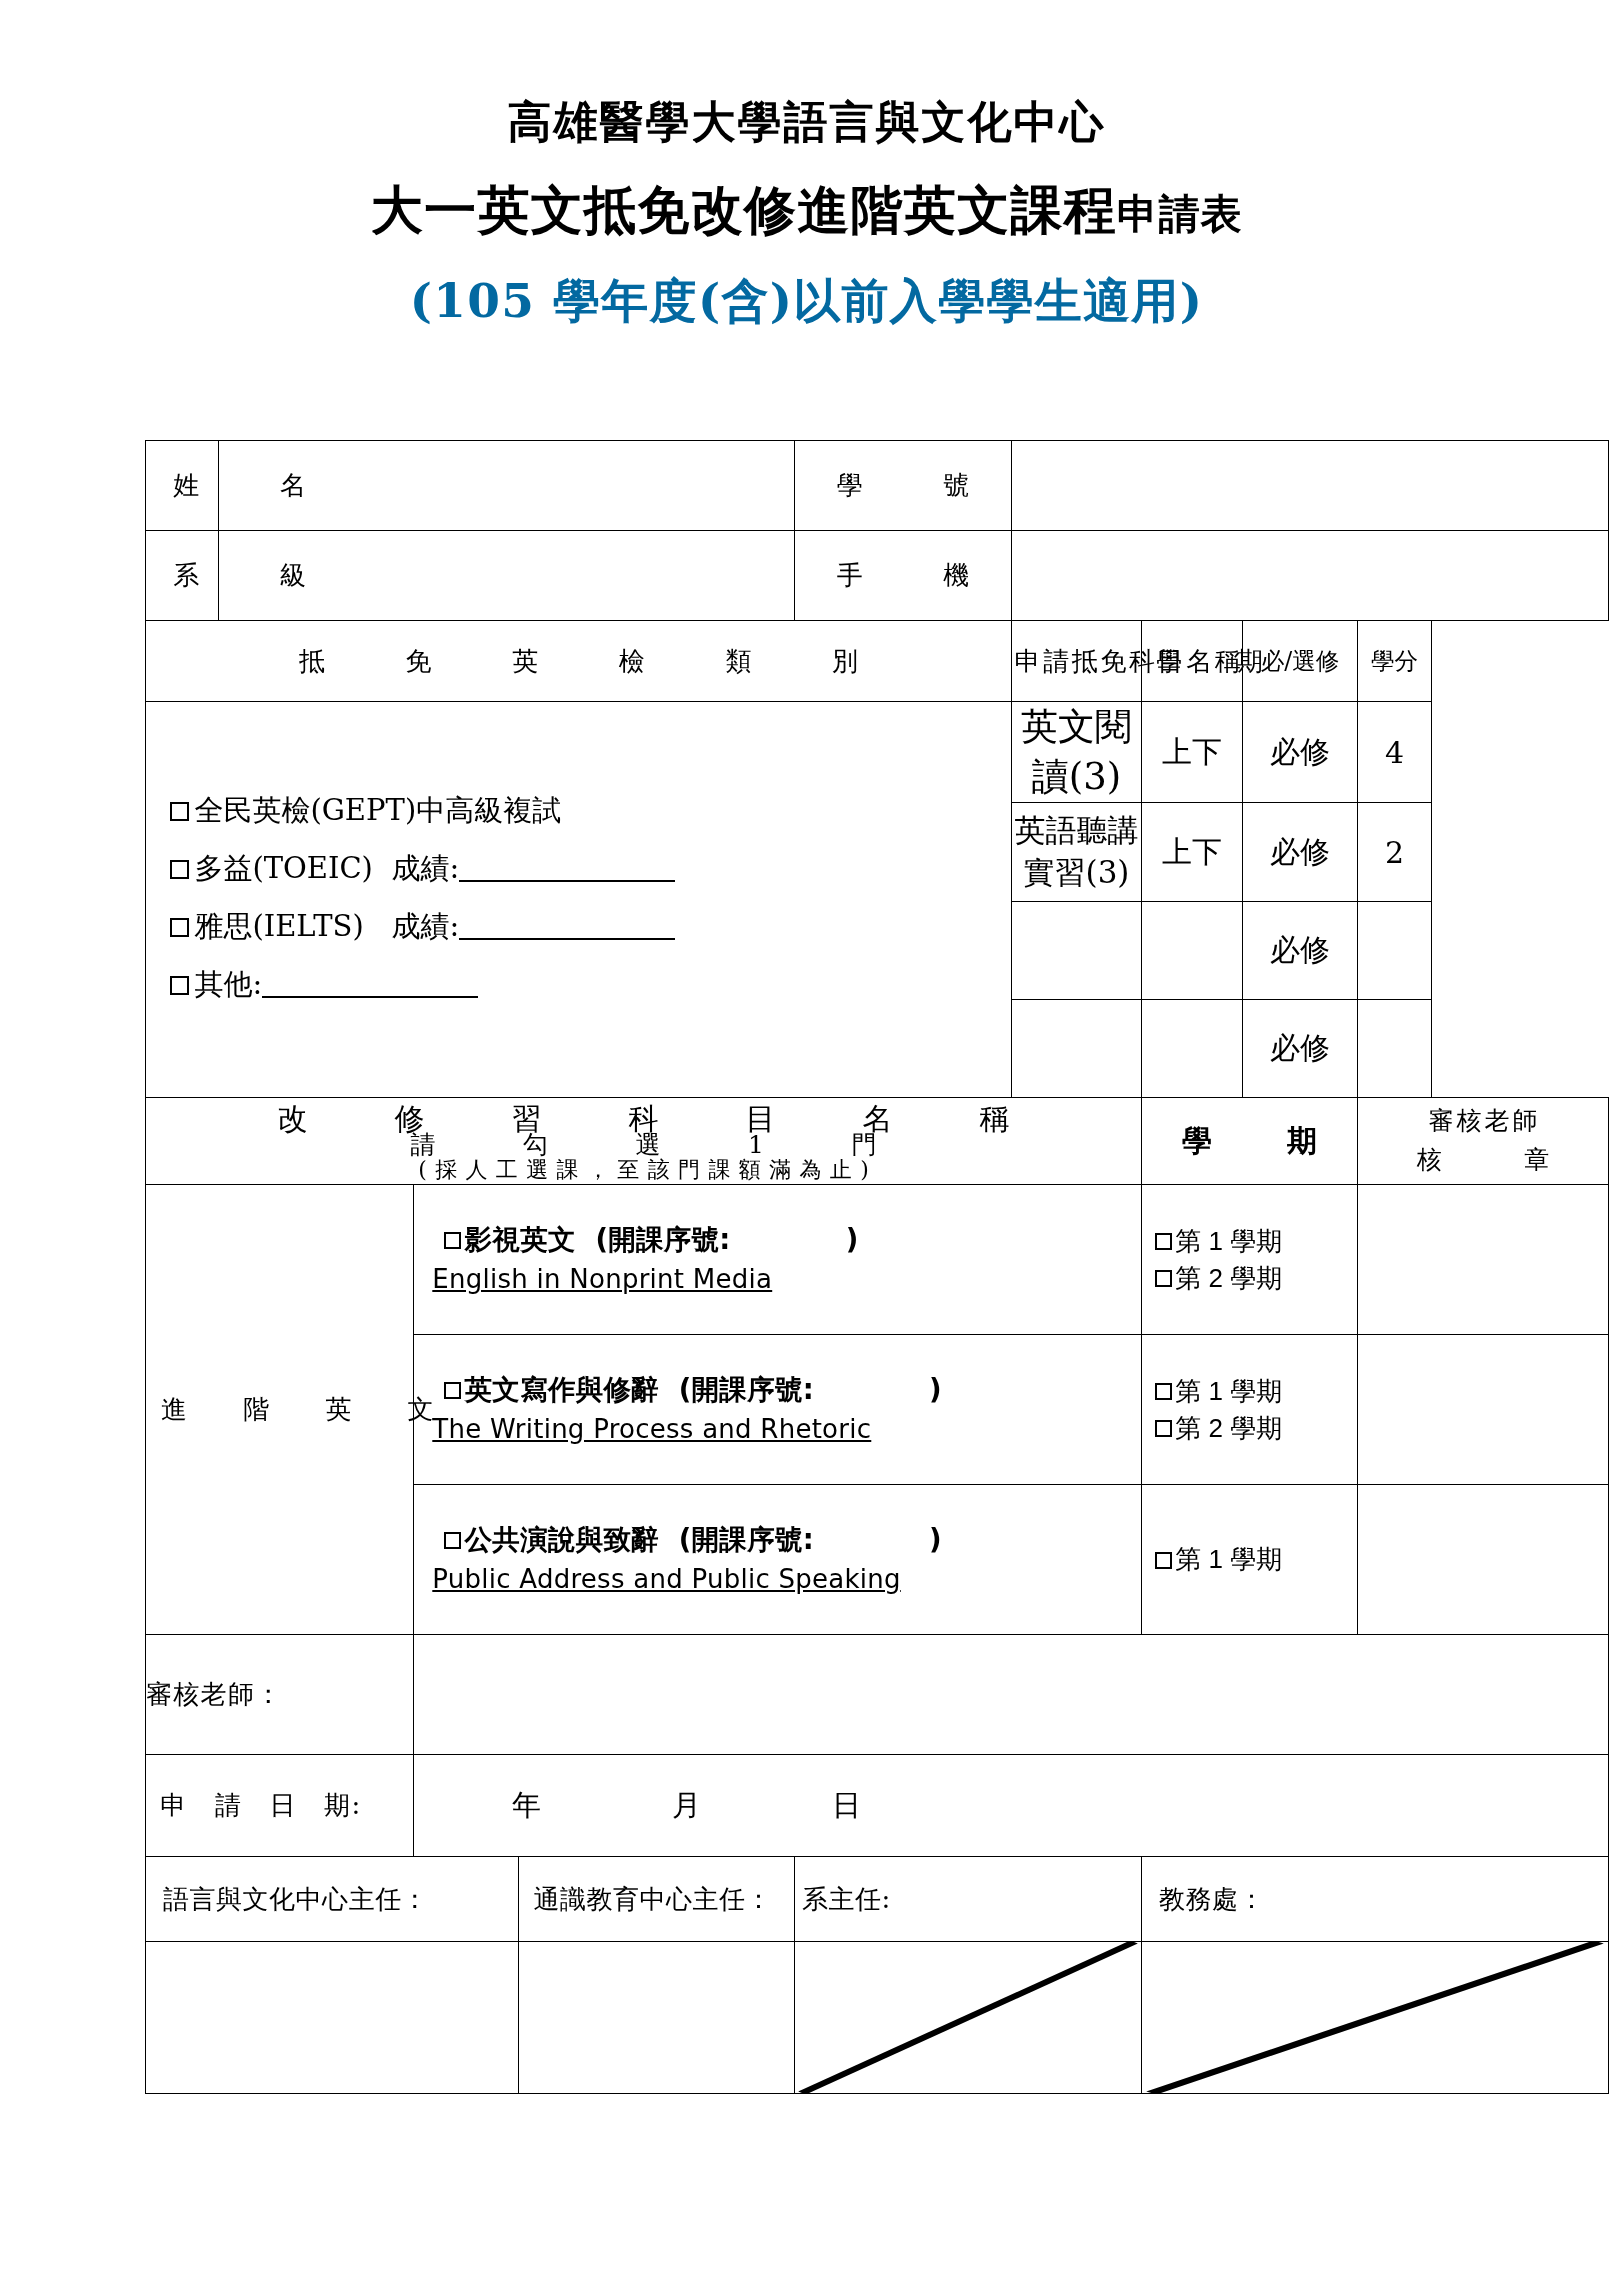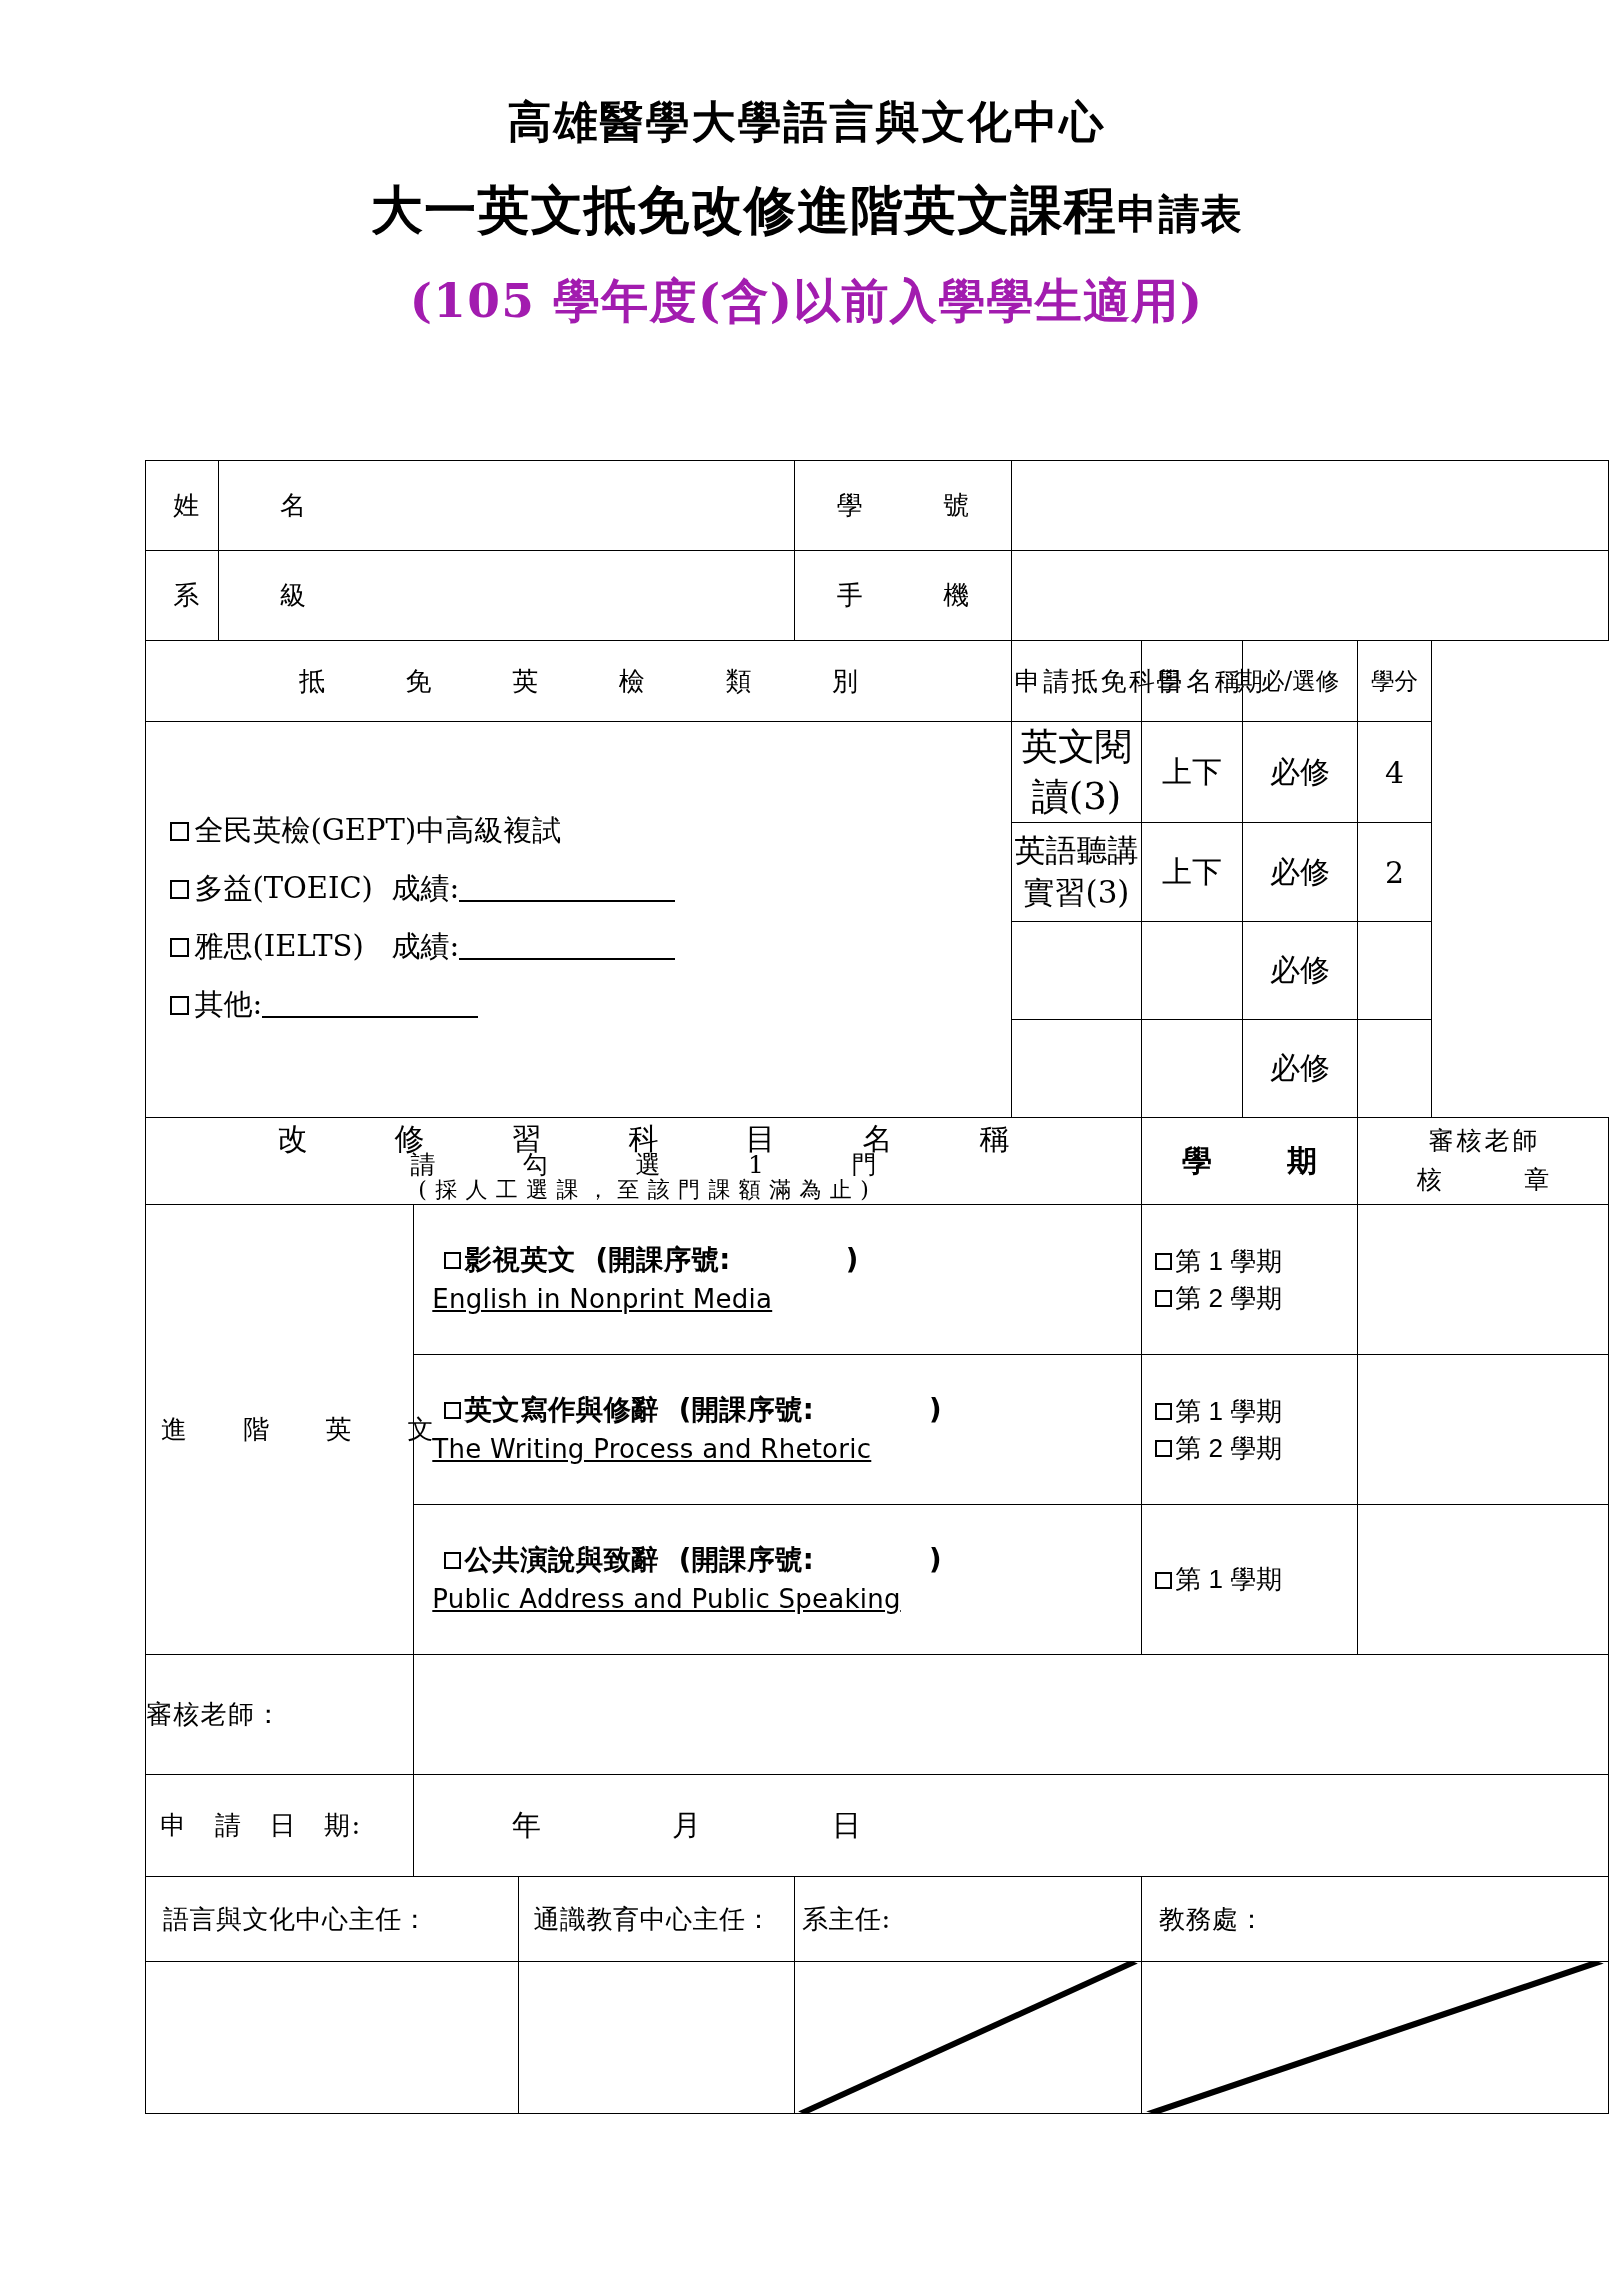--- a/index.html
+++ b/index.html
@@ -49,29 +49,29 @@
     letter-spacing: 1.3px;
   }
   .title-line2 .small {
     font-size: 41px;
     font-weight: 600;
   }
   .title-line3 {
     margin-top: 31px;
     font-size: 47px;
     font-weight: 600;
-    color: #a21caf;
+    color: #0369a1;
     letter-spacing: 1.3px;
   }
 
   
   .form-table {
     position: absolute;
     left: 145px;
-    top: 460px;
+    top: 440px;
     width: 1332px;
     border-collapse: collapse;
     table-layout: fixed;
   }
   .form-table td {
     border: 1.3px solid #000;
     padding: 0;
     vertical-align: middle;
     font-size: 26px;
   }

